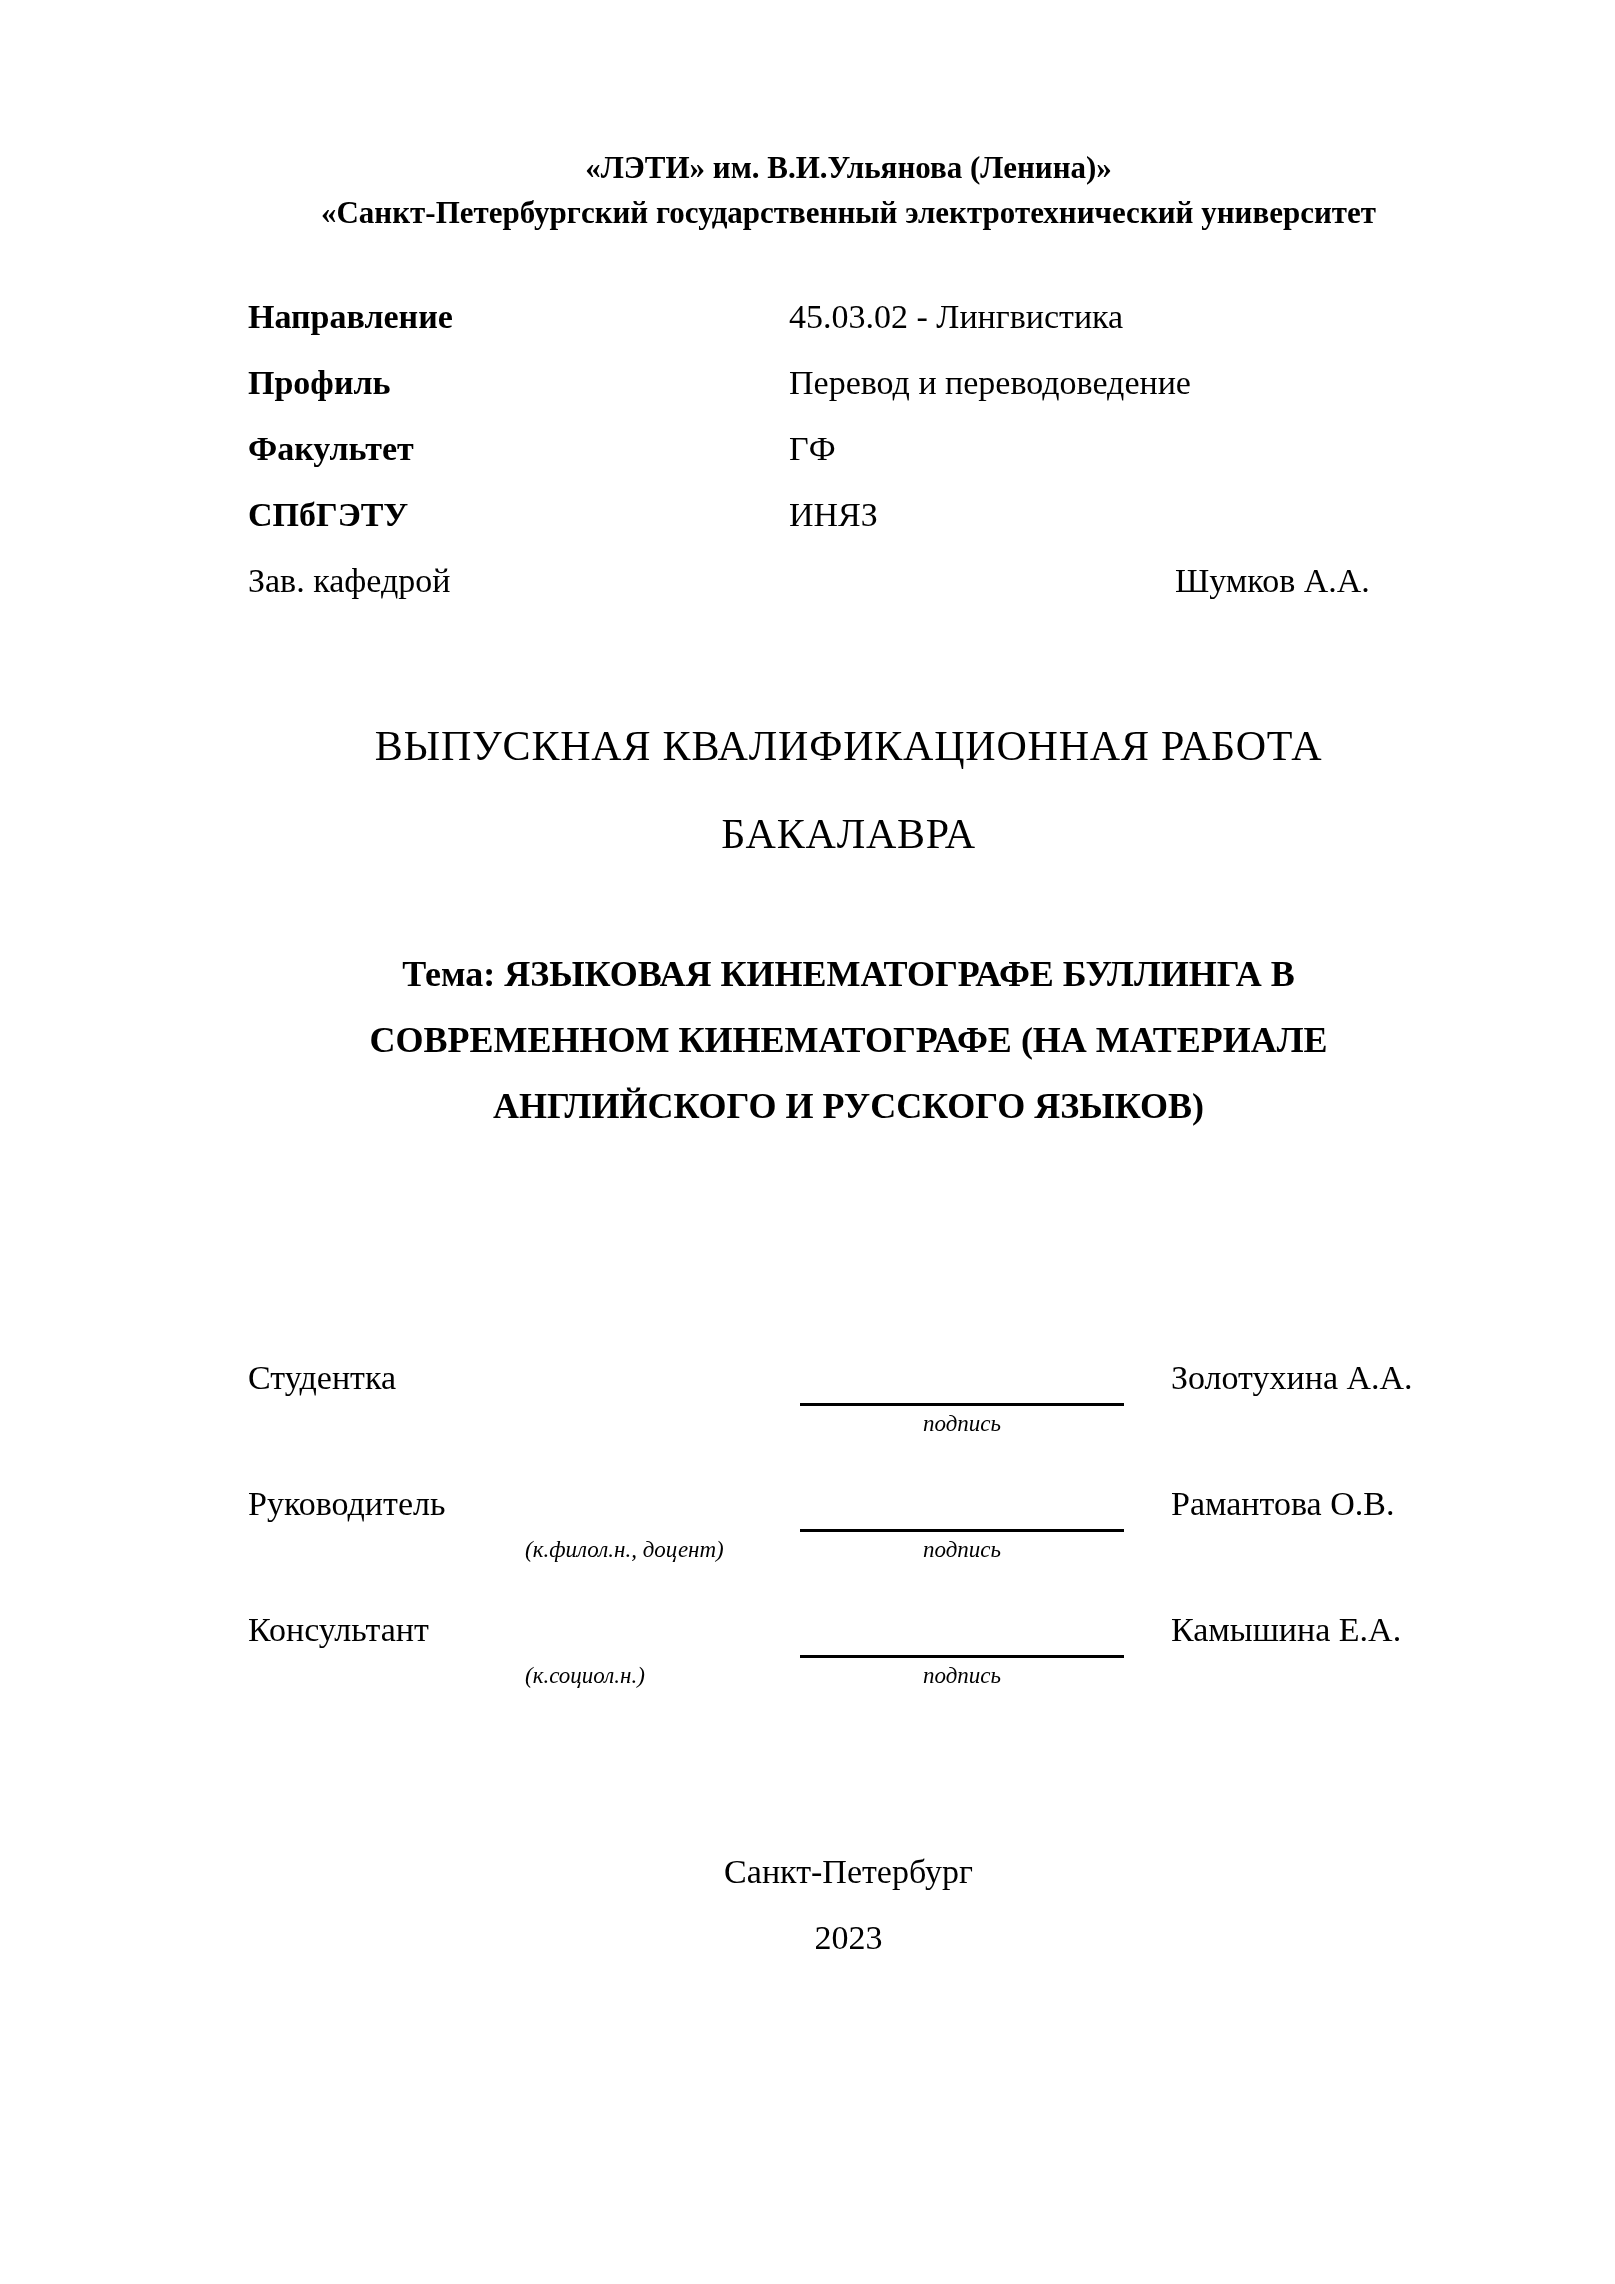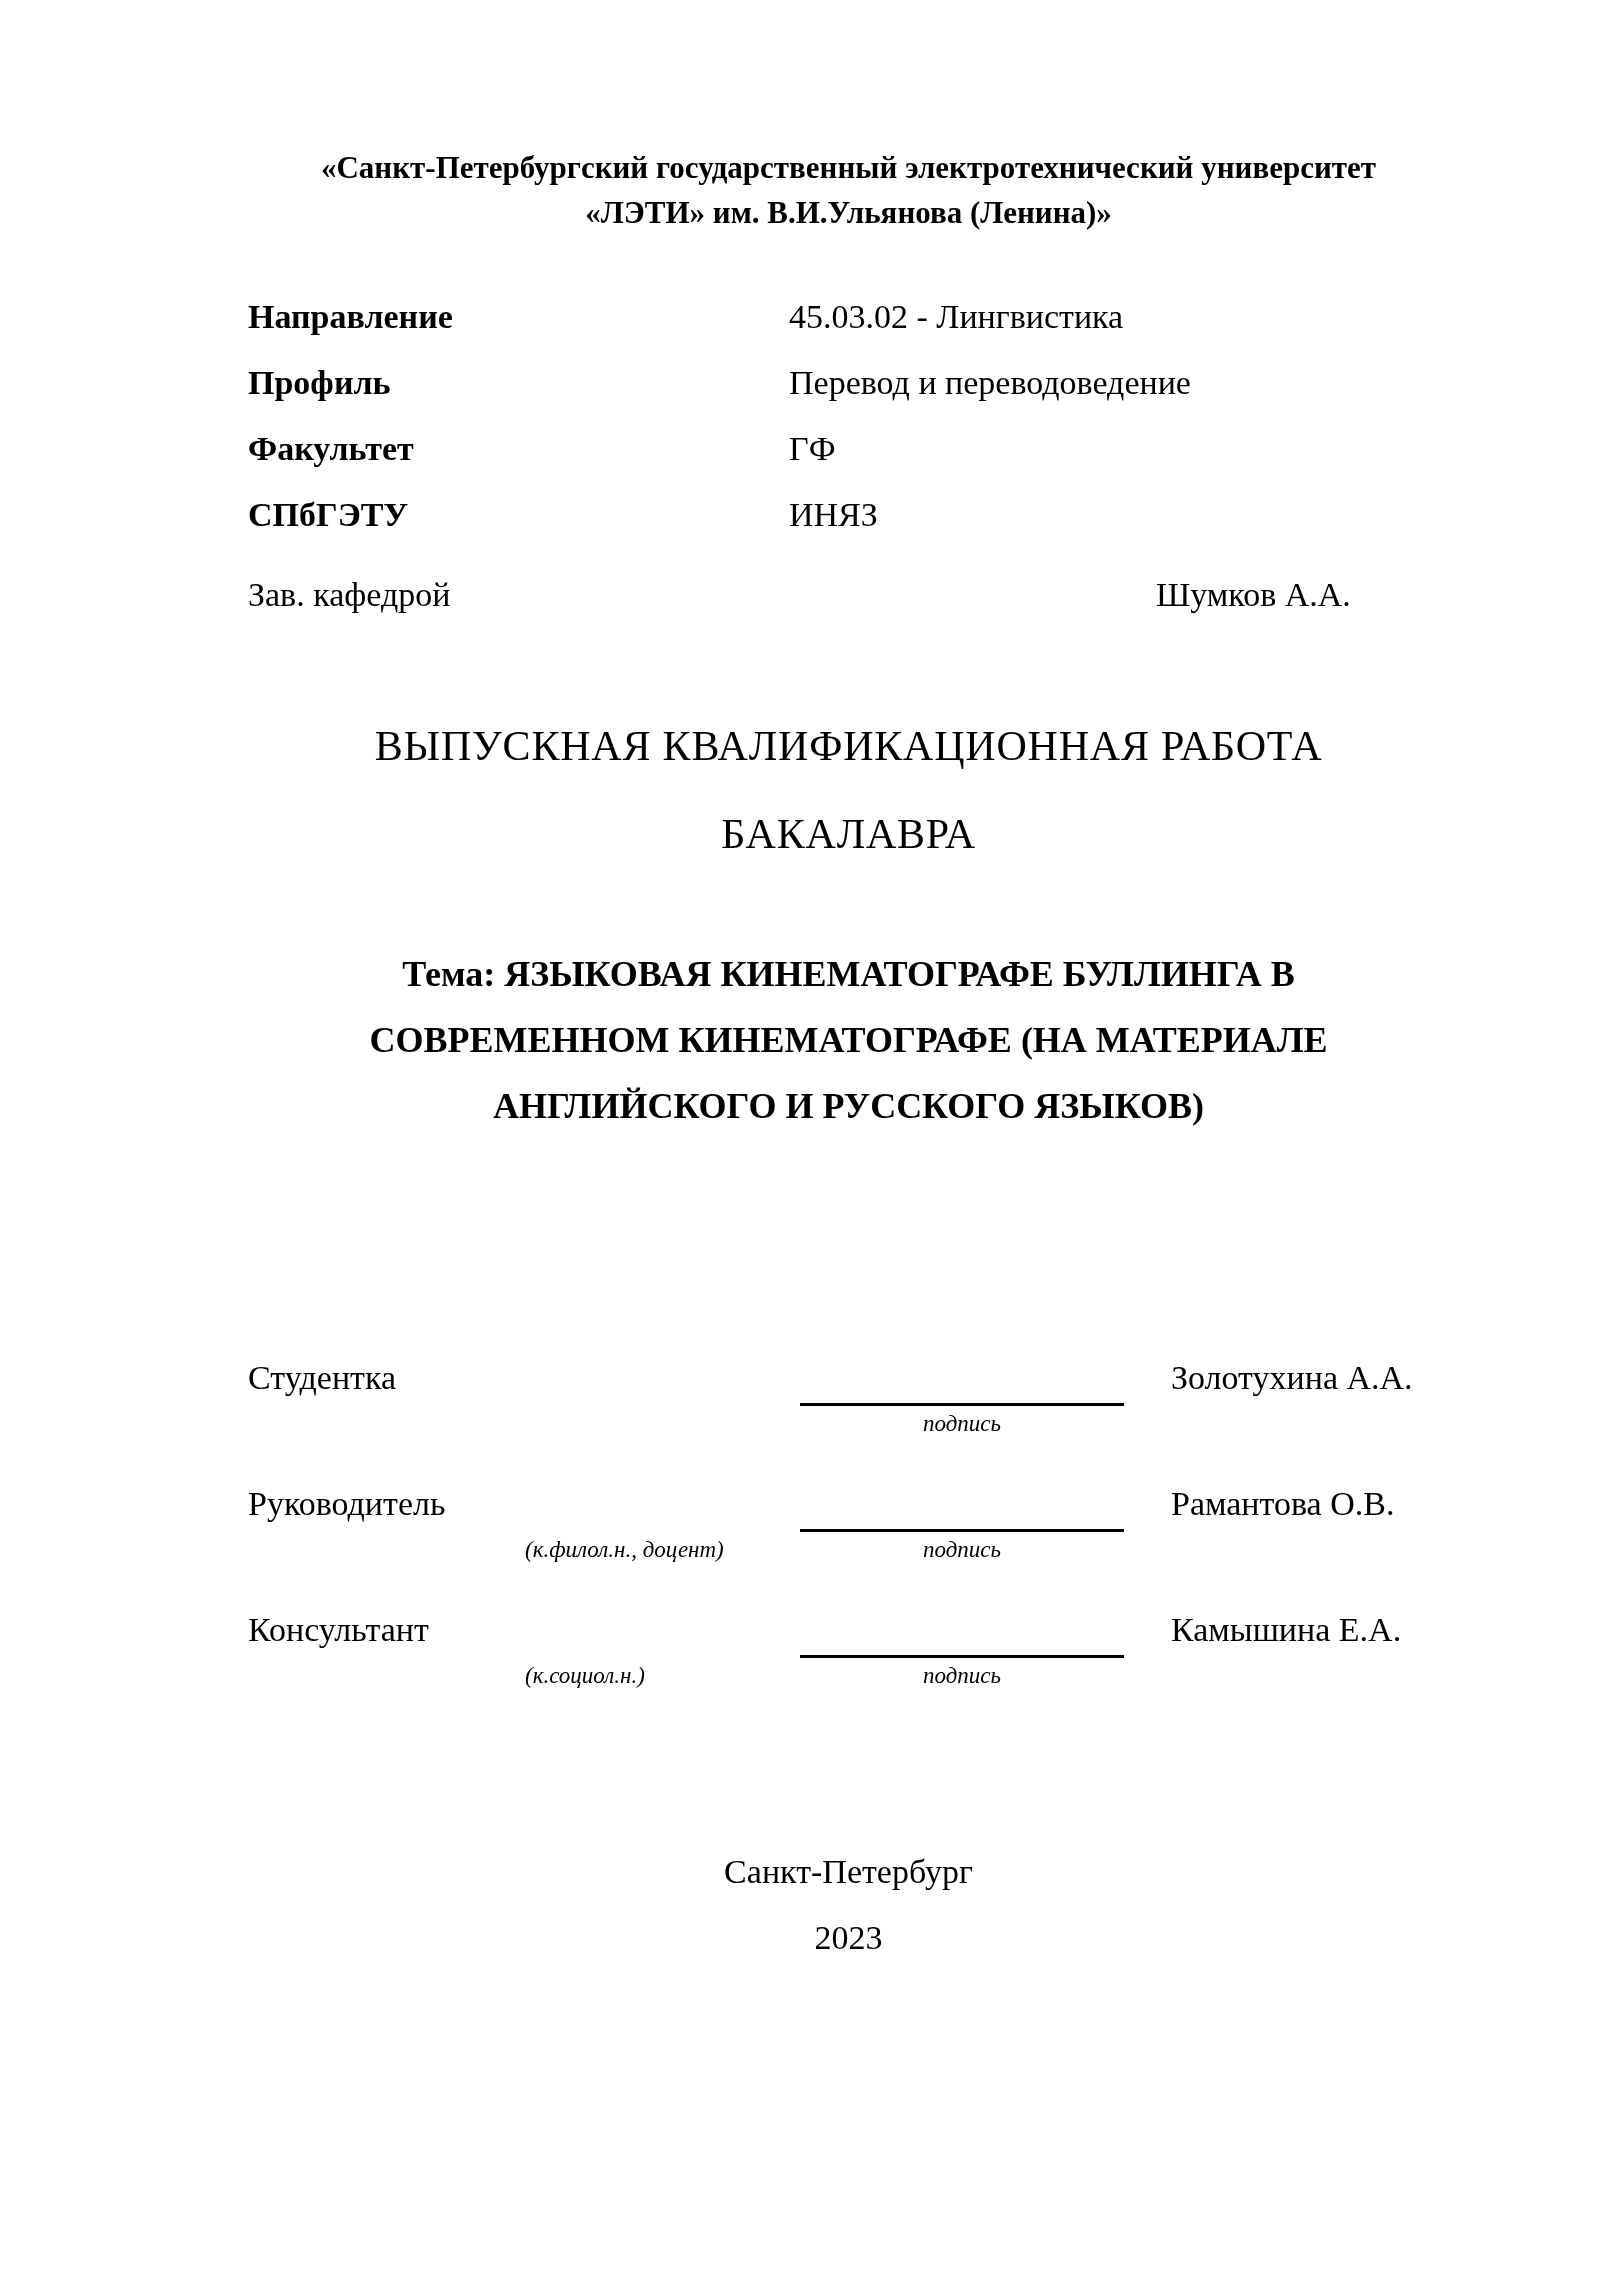--- a/index.html
+++ b/index.html
@@ -34,22 +34,23 @@
     margin-top: 23.4px;
     height: 66px;
     display: flex;
     align-items: center;
     font-style: italic;
     font-size: 34px;
   }
   .head-row {
     height: 66px;
     display: flex;
-    align-items: flex-end;
+    align-items: center;
     font-size: 34px;
+    gap: 19px;
   }
   .head-position { width: 552px; flex: none; }
   .head-name { margin-left: 356px; }
   
   .main-title {
     margin-top: 88px;
     text-align: center;
     font-weight: normal;
     font-size: 42px;
     line-height: 88px;
@@ -97,22 +98,22 @@
     line-height: 66px;
   }
 </style>
 </head>
 <body>
 
 <div class="page">
   <div class="content">
 
     <div class="univ">
+      <div>«ЛЭТИ» им. В.И.Ульянова (Ленина)»</div>
       <div>«Санкт-Петербургский государственный электротехнический университет</div>
-      <div>«ЛЭТИ» им. В.И.Ульянова (Ленина)»</div>
     </div>
 
     <div class="fields">
       <div class="field-row">
         <div class="field-label">Направление</div>
         <div class="field-value">45.03.02 - Лингвистика</div>
       </div>
       <div class="field-row">
         <div class="field-label">Профиль</div>
         <div class="field-value">Перевод и переводоведение</div>

